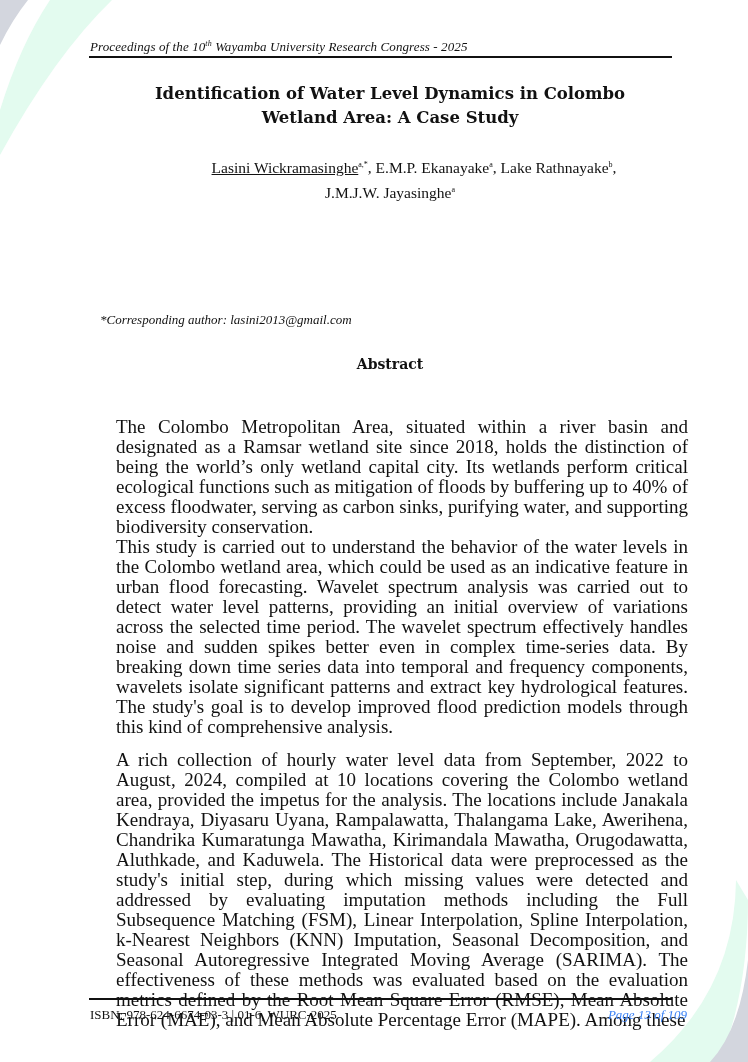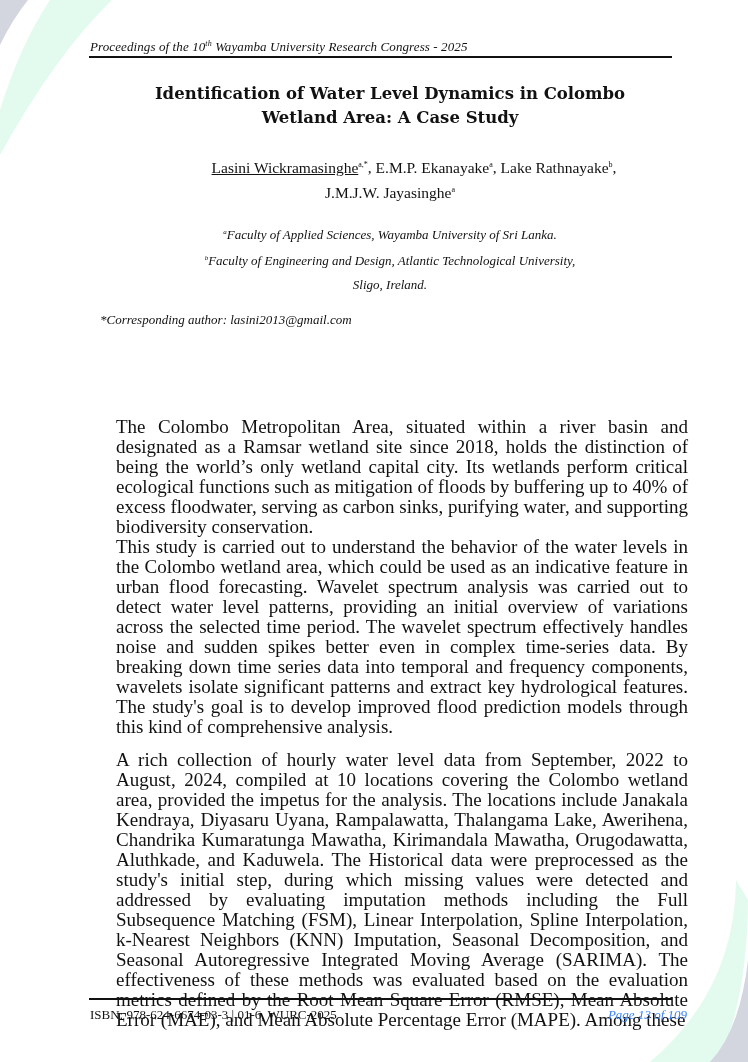--- a/index.html
+++ b/index.html
@@ -95,28 +95,24 @@
 
   <div class="authors">
     <div>
       <span class="u">Lasini Wickramasinghe</span><sup>a,*</sup><span>, </span><span>E.M.P. Ekanayake</span><sup>a</sup><span>, </span><span>Lake Rathnayake</span><sup>b</sup><span>,</span>
     </div>
     <div>
       <span>J.M.J.W. Jayasinghe</span><sup>a</sup>
     </div>
   </div>
 
-  <div class="affils">
-    <div><sup>a</sup><span>Faculty of Applied Sciences, Wayamba University of Sri Lanka.</span></div>
-    <div><sup>b</sup><span>Faculty of Engineering and Design, Atlantic Technological University,</span></div>
-    <div>Sligo, Ireland.</div>
-  </div>
 
   <div class="corr">*Corresponding author: lasini2013@gmail.com</div>
 
+  <div class="abstract-head">Abstract</div>
 
   <p class="para p1">The Colombo Metropolitan Area, situated within a river basin and designated as a Ramsar wetland site since 2018, holds the distinction of being the world’s only wetland capital city. Its wetlands perform critical ecological functions such as mitigation of floods by buffering up to 40% of excess floodwater, serving as carbon sinks, purifying water, and supporting biodiversity conservation.</p>
   <p class="para p2">This study is carried out to understand the behavior of the water levels in the Colombo wetland area, which could be used as an indicative feature in urban flood forecasting. Wavelet spectrum analysis was carried out to detect water level patterns, providing an initial overview of variations across the selected time period. The wavelet spectrum effectively handles noise and sudden spikes better even in complex time-series data. By breaking down time series data into temporal and frequency components, wavelets isolate significant patterns and extract key hydrological features. The study's goal is to develop improved flood prediction models through this kind of comprehensive analysis.</p>
   <p class="para p3">A rich collection of hourly water level data from September, 2022 to August, 2024, compiled at 10 locations covering the Colombo wetland area, provided the impetus for the analysis. The locations include Janakala Kendraya, Diyasaru Uyana, Rampalawatta, Thalangama Lake, Awerihena, Chandrika Kumaratunga Mawatha, Kirimandala Mawatha, Orugodawatta, Aluthkade, and Kaduwela. The Historical data were preprocessed as the study's initial step, during which missing values were detected and addressed by evaluating imputation methods including the Full Subsequence Matching (FSM), Linear Interpolation, Spline Interpolation, k-Nearest Neighbors (KNN) Imputation, Seasonal Decomposition, and Seasonal Autoregressive Integrated Moving Average (SARIMA). The effectiveness of these methods was evaluated based on the evaluation metrics defined by the Root Mean Square Error (RMSE), Mean Absolute Error (MAE), and Mean Absolute Percentage Error (MAPE). Among these</p>
 
   <div class="footer-rule"></div>
   <div class="footer-left">ISBN: 978-624-6674-03-3 | 01-6, WURC-2025</div>
   <div class="footer-right">Page 13 of 109</div>
 </div>
 

